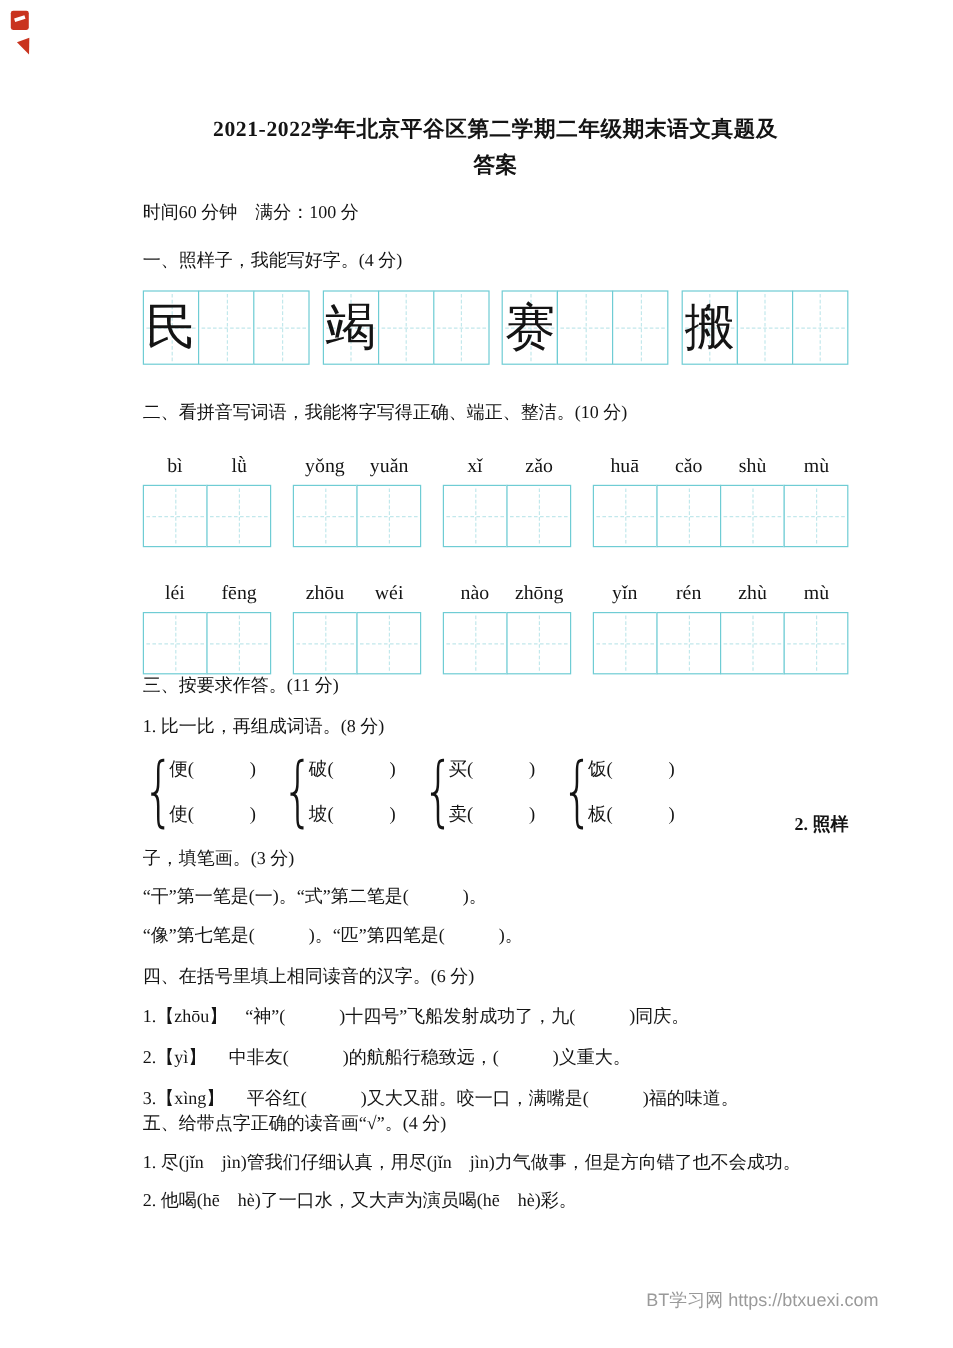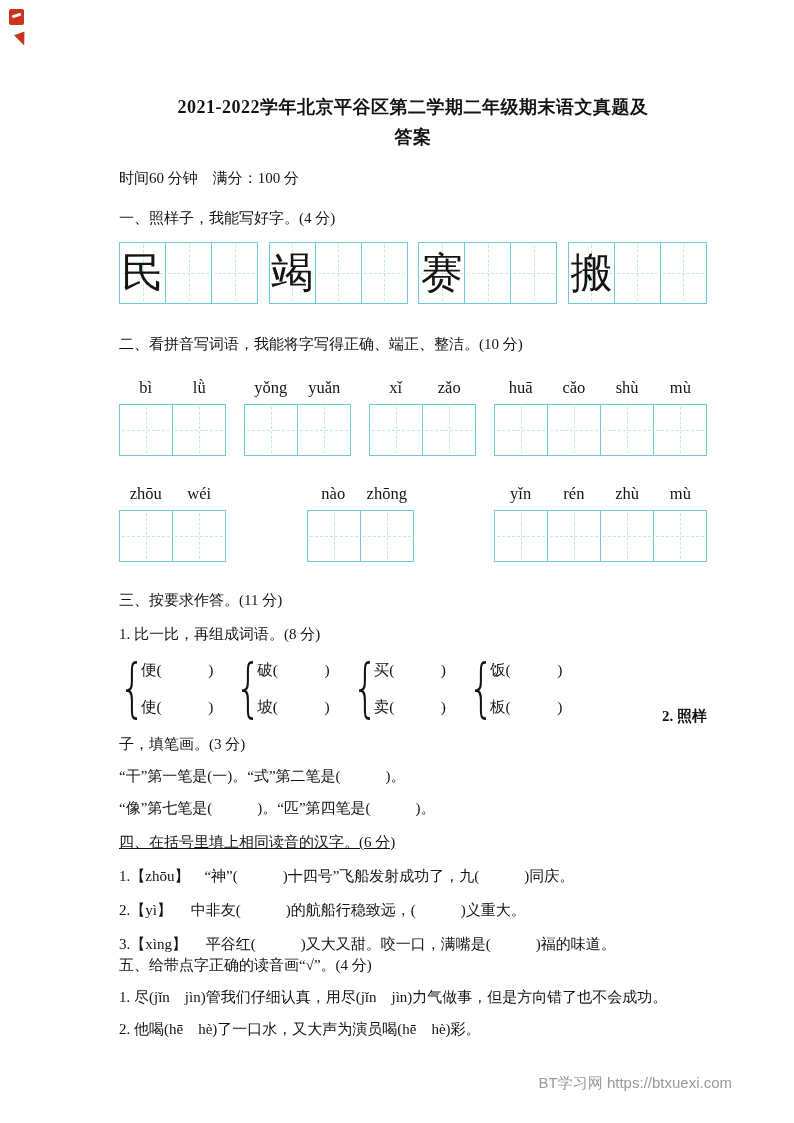--- a/index.html
+++ b/index.html
@@ -42,33 +42,33 @@
   
   .s2-heading{margin-top:30px;}
   .py-row{display:flex;justify-content:space-between;}
   .py-row-1{margin-top:24px;}
   .py-row-2{margin-top:28px;}
   .py-group{display:flex;flex-direction:column;}
   .py-labels{display:flex;height:26px;font-size:16.5px;}
   .py-labels span{flex:1;text-align:center;}
 
   
-  .s3-heading{margin-top:28px;}
+  .s3-heading{}
   .q1-label{margin-top:14px;}
   .pairs-row{margin-top:6px;display:flex;align-items:center;}
   .pair-group{display:flex;align-items:center;margin-right:22px;}
   .brace{font-family:"DejaVu Sans",sans-serif;font-size:64px;font-weight:200;line-height:76px;transform:scaleX(.65);transform-origin:left center;width:22px;}
   .pair-lines{display:flex;flex-direction:column;}
   .pair-lines span{font-size:15.5px;line-height:37px;white-space:nowrap;}
   .q2-inline{margin-left:auto;align-self:flex-end;font-size:15px;line-height:20px;white-space:nowrap;font-weight:bold;}
   .q2-cont{margin-top:8px;}
   .stroke-line{margin-top:12px;}
 
   
-  .s4-heading{margin-top:14px;text-decoration:underline;}
+  .s4-heading{margin-top:14px;}
   .s4-item{margin-top:14px;}
   .s5-heading{margin-top:1px;}
   .s5-item{margin-top:12px;}
 
   
   .footer{position:absolute;right:62px;bottom:30px;font-size:15px;color:#9a9a9a;font-family:"Liberation Sans","DejaVu Sans",sans-serif;padding-left:24px;}
 </style>
 </head>
 <body>
 
@@ -163,20 +163,30 @@
         <div class="tian"></div>
         <div class="tian"></div>
         <div class="tian"></div>
       </div>
     </div>
   </div>
 
   <div class="py-row py-row-2">
     <div class="py-group">
       <div class="py-labels">
+        <span>léi</span>
+        <span>fēng</span>
+      </div>
+      <div class="cells">
+        <div class="tian"></div>
+        <div class="tian"></div>
+      </div>
+    </div>
+    <div class="py-group">
+      <div class="py-labels">
         <span>zhōu</span>
         <span>wéi</span>
       </div>
       <div class="cells">
         <div class="tian"></div>
         <div class="tian"></div>
       </div>
     </div>
     <div class="py-group">
       <div class="py-labels">

